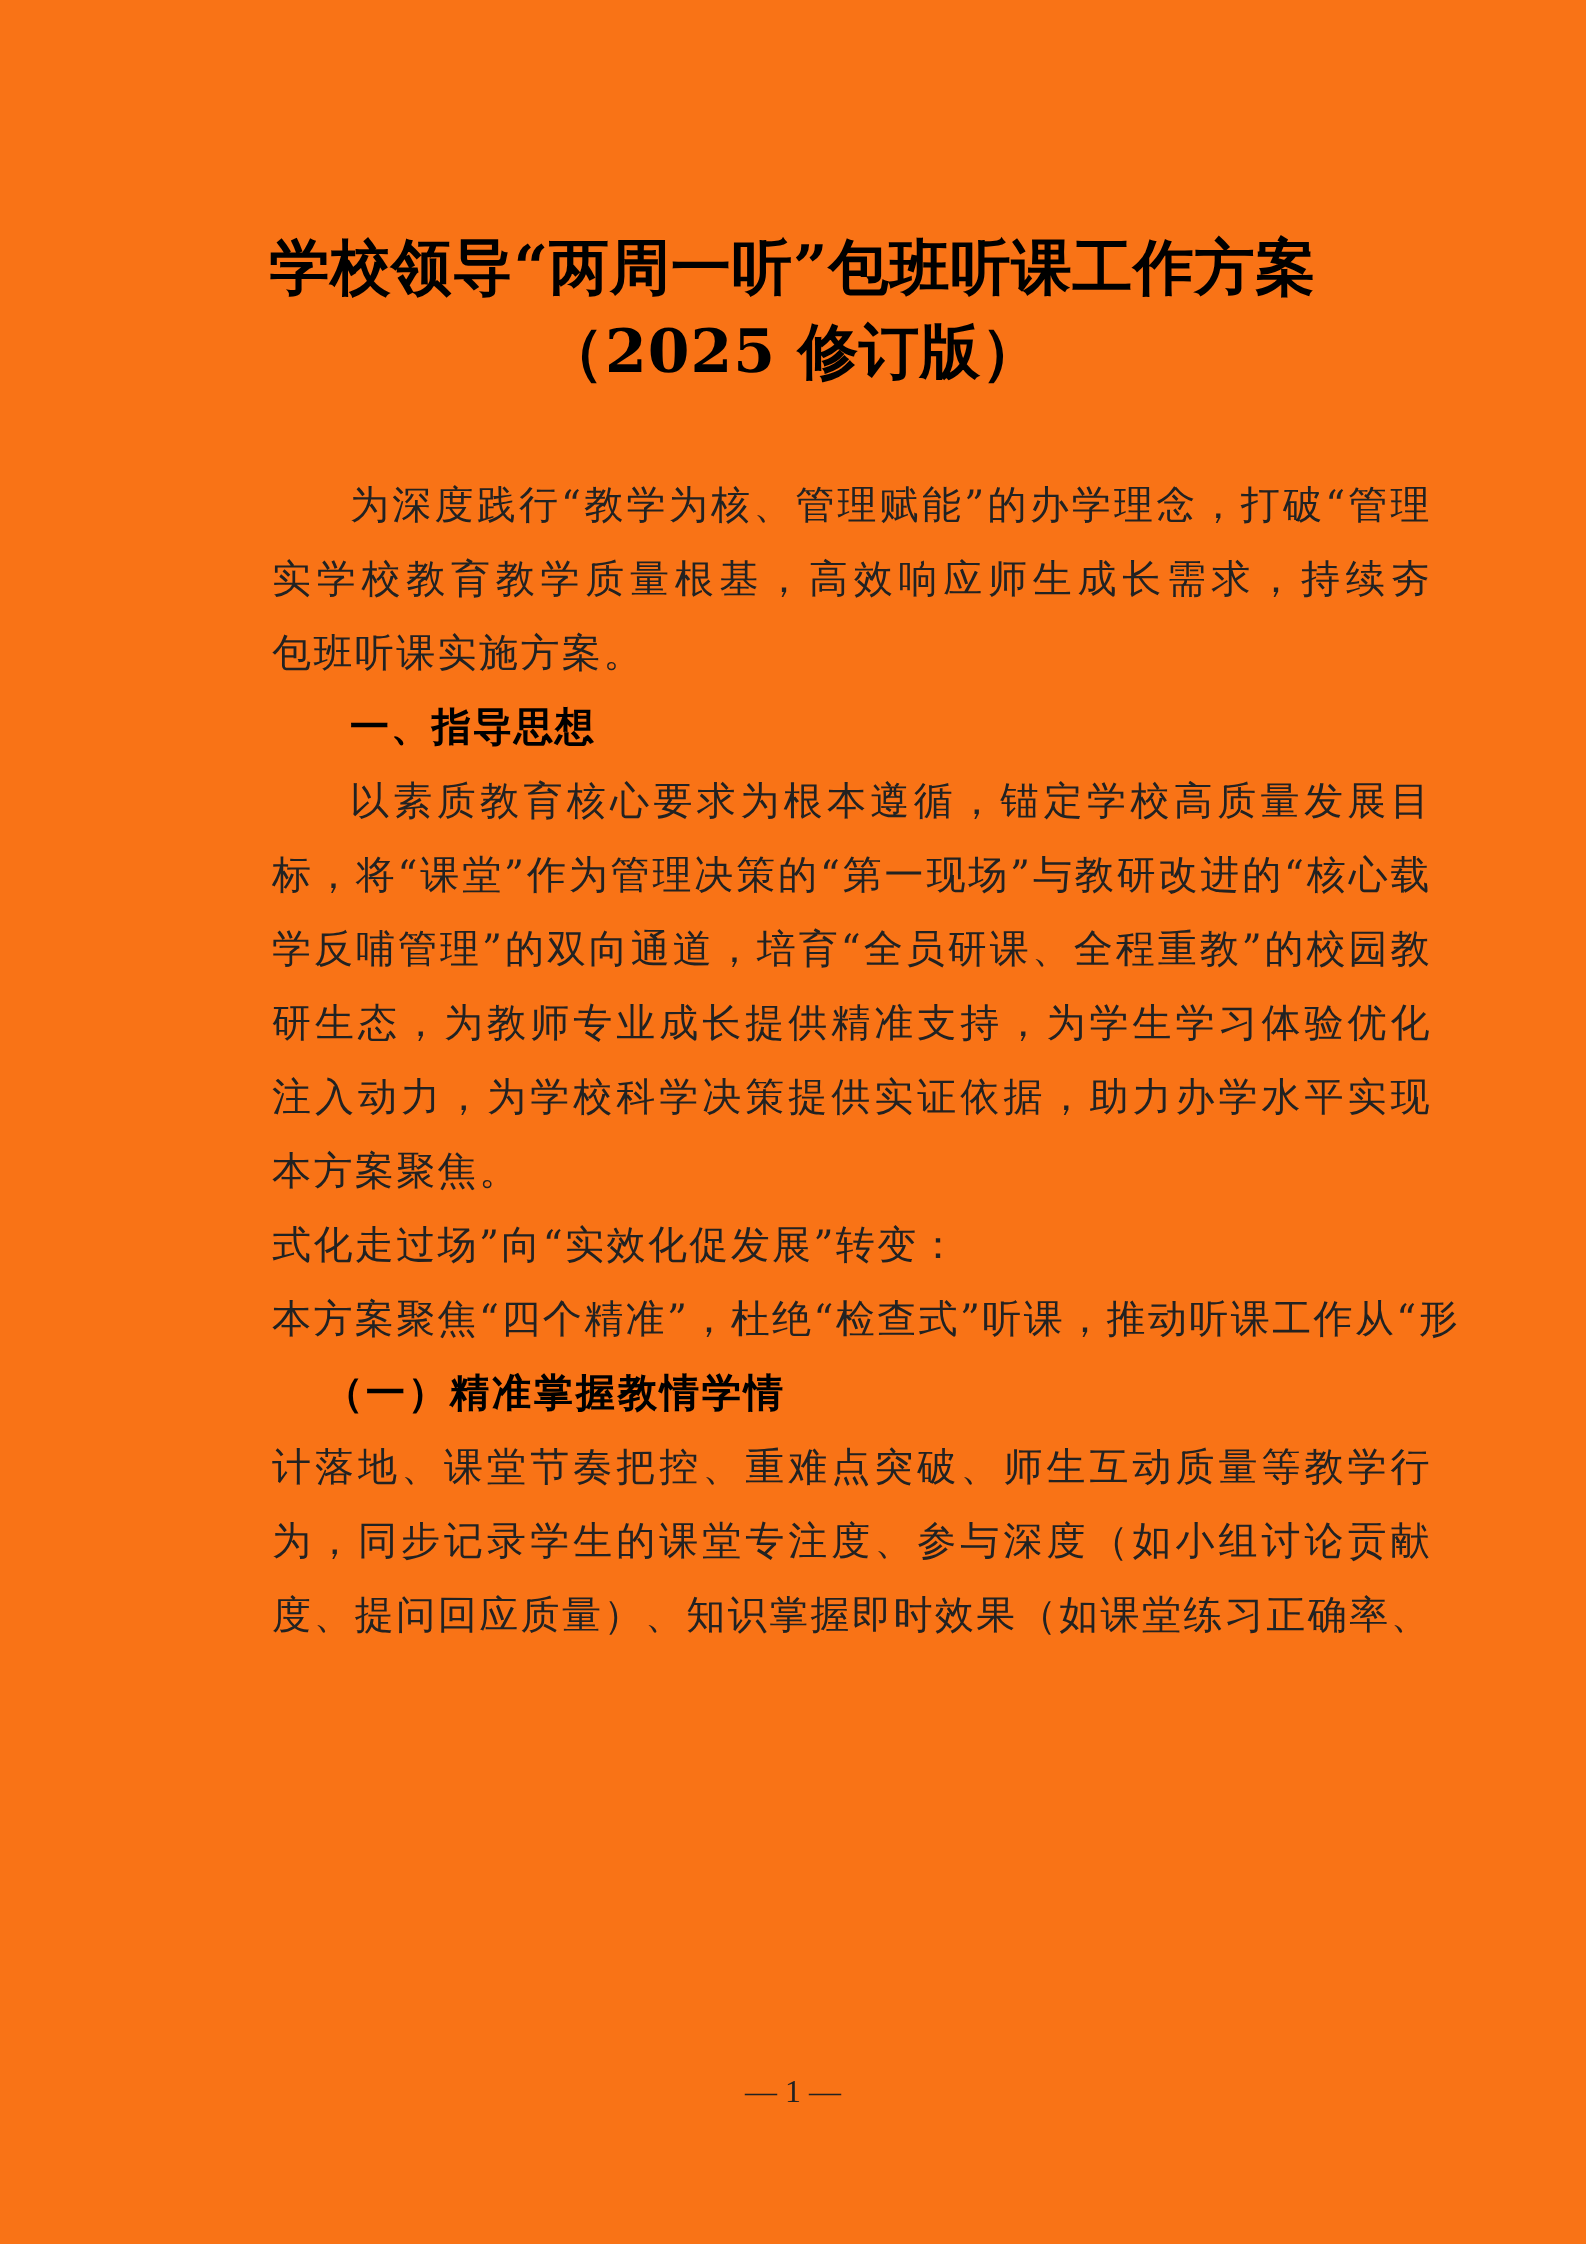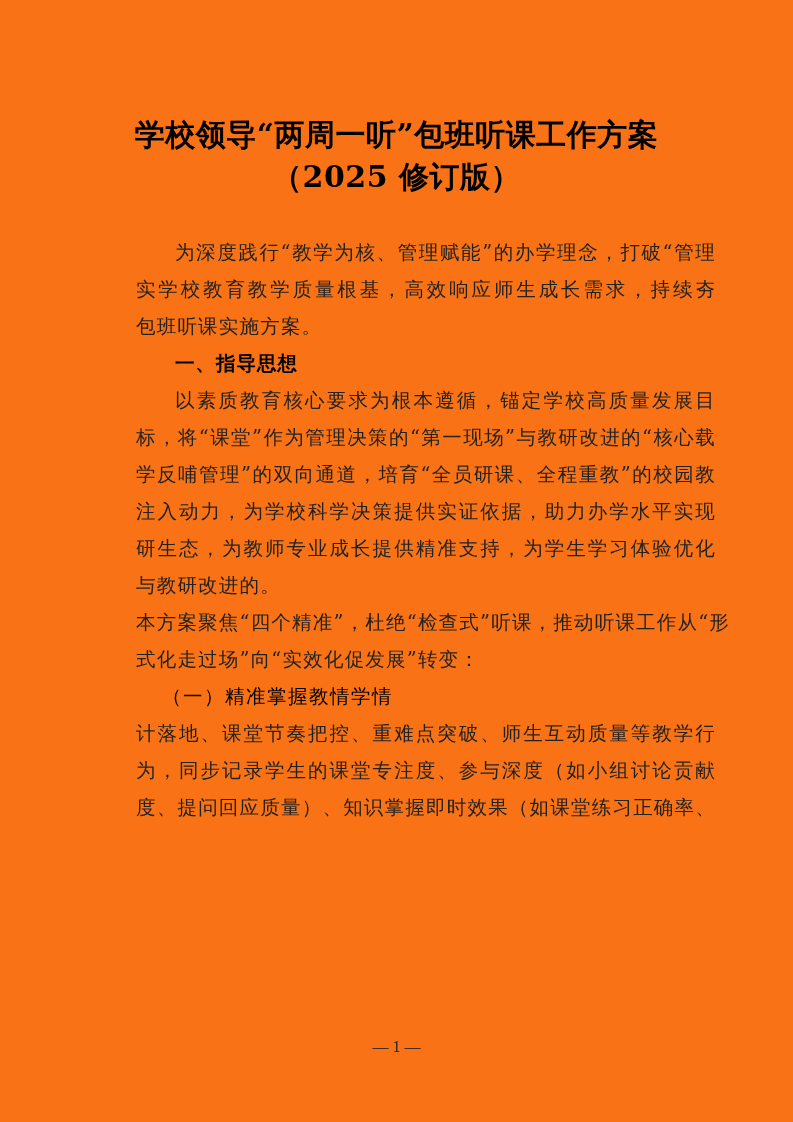--- a/index.html
+++ b/index.html
@@ -19,21 +19,21 @@
       text-align: justify; letter-spacing: 1.2px; margin-left: 29px;
     }
     .line { display: block; white-space: nowrap; height: 37px; text-align-last: justify; text-align: justify; }
     .line.last { text-align-last: left; }
     .indent { padding-left: 39px; }
     .heading {
       font-family: "DejaVu Sans", "Liberation Sans", sans-serif; font-weight: bold;
       color: #000; letter-spacing: 1px;
     }
     .sub-heading {
-      font-family: "DejaVu Serif", "Liberation Serif", serif; font-weight: normal;
+      font-family: "DejaVu Serif", "Liberation Serif", serif; font-weight: bold;
       color: #000; letter-spacing: 1.5px; padding-left: 26px;
     }
     .page-number {
       position: absolute; top: 1038px; left: 0; width: 793px; text-align: center;
       font-family: "Liberation Serif", "DejaVu Serif", serif; font-size: 16px; color: #222;
     }
   </style>
 </head>
 <body>
 
@@ -44,26 +44,26 @@
 
   <div class="body-text" style="top: 234px;">
     <span class="line indent">为深度践行“教学为核、管理赋能”的办学理念，打破“管理</span>
     <span class="line">实学校教育教学质量根基，高效响应师生成长需求，持续夯</span>
     <span class="line last">包班听课实施方案。</span>
 
     <span class="line last indent heading">一、指导思想</span>
     <span class="line indent">以素质教育核心要求为根本遵循，锚定学校高质量发展目</span>
     <span class="line">标，将“课堂”作为管理决策的“第一现场”与教研改进的“核心载</span>
     <span class="line">学反哺管理”的双向通道，培育“全员研课、全程重教”的校园教</span>
+    <span class="line">研生态，为教师专业成长提供精准支持，为学生学习体验优化</span>
     <span class="line">注入动力，为学校科学决策提供实证依据，助力办学水平实现</span>
-    <span class="line">研生态，为教师专业成长提供精准支持，为学生学习体验优化</span>
-    <span class="line last">与教研改进的。</span>
+    <span class="line last">本方案聚焦。</span>
 
+    <span class="line last">式化走过场”向“实效化促发展”转变：</span>
     <span class="line">本方案聚焦“四个精准”，杜绝“检查式”听课，推动听课工作从“形</span>
-    <span class="line last">式化走过场”向“实效化促发展”转变：</span>
 
     <span class="line last sub-heading">（一）精准掌握教情学情</span>
     <span class="line">计落地、课堂节奏把控、重难点突破、师生互动质量等教学行</span>
     <span class="line">为，同步记录学生的课堂专注度、参与深度（如小组讨论贡献</span>
     <span class="line">度、提问回应质量）、知识掌握即时效果（如课堂练习正确率、</span>
   </div>
 
   <div class="page-number">— 1 —</div>
 </div>
 

